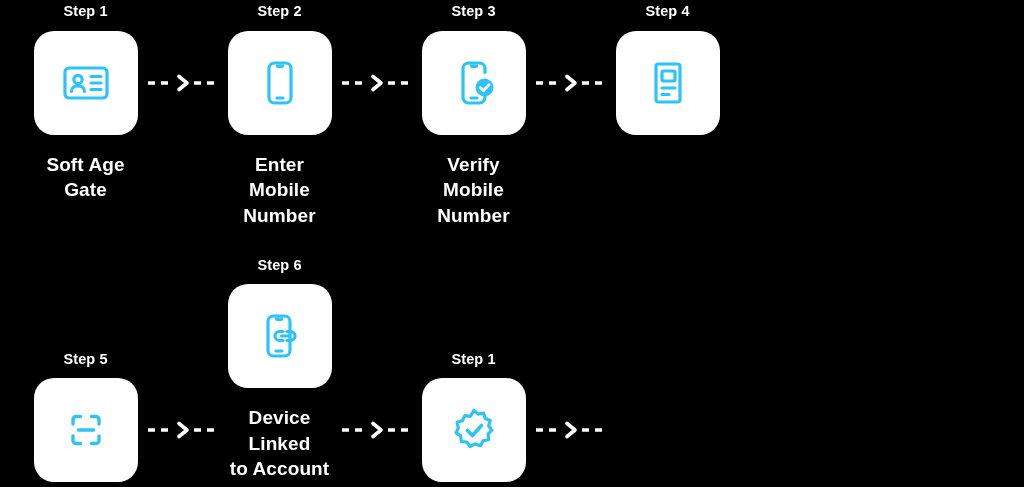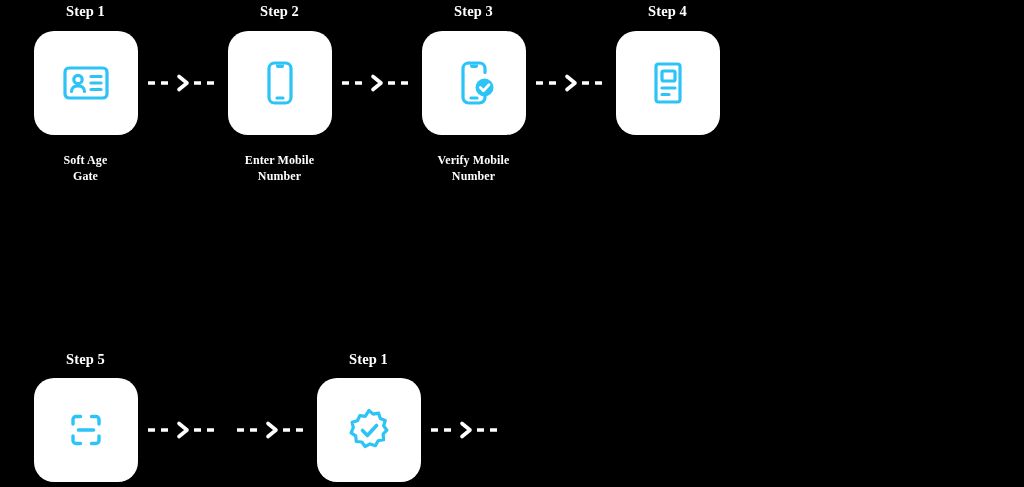--- a/index.html
+++ b/index.html
@@ -14,21 +14,20 @@
     overflow: hidden;
     font-family: "Liberation Sans", sans-serif;
     position: relative;
   }
   .flow {
     position: absolute;
     left: 0;
     top: 0;
     width: 1024px;
     height: 393px;
-    font-family: Liberation Serif, serif;
   }
   .row {
     position: absolute;
     left: 0;
     width: 760px;
     height: 230px;
     display: flex;
     flex-direction: row;
     align-items: flex-start;
   }
@@ -62,21 +61,21 @@
     display: flex;
     align-items: center;
     justify-content: center;
     box-sizing: border-box;
   }
   .card svg { display: block; }
 
   .step-title {
     margin-top: 17px;
     color: #ffffff;
-    font-size: 12px;
+    font-size: 19px;
     font-weight: bold;
     line-height: 1.35;
     text-align: center;
     white-space: pre-line;
     letter-spacing: 0.1px;
   }
 
   .connector {
     flex: 0 0 89px;
     width: 89px;
@@ -204,20 +203,37 @@
     </div>
 
     <div class="connector">
       <svg width="74" height="20" viewBox="0 0 74 20" fill="none">
         <line x1="2" y1="10" x2="26" y2="10" stroke="#ffffff" stroke-width="3.4" stroke-dasharray="7 6"></line>
         <path d="M33 3.5L41 10L33 16.5" stroke="#ffffff" stroke-width="3.6" stroke-linecap="round" stroke-linejoin="round"></path>
         <line x1="48" y1="10" x2="72" y2="10" stroke="#ffffff" stroke-width="3.4" stroke-dasharray="7 6"></line>
       </svg>
     </div>
 
+    <div class="step">
+      <div class="step-label">Step 6</div>
+      <div class="card">
+        <span>
+          <svg width="54" height="54" viewBox="0 0 54 54" fill="none">
+            <rect x="15" y="7" width="22" height="40" rx="5.5" stroke="#2CC4F7" stroke-width="3.2"></rect>
+            <path d="M22 8.5h8v1.6a2 2 0 0 1-2 2h-4a2 2 0 0 1-2-2V8.5z" fill="#2CC4F7"></path>
+            <line x1="23" y1="42" x2="29" y2="42" stroke="#2CC4F7" stroke-width="3.2" stroke-linecap="round"></line>
+            <path d="M30 31.5h-3.5a4.5 4.5 0 0 1 0-9H30" stroke="#2CC4F7" stroke-width="3.2" stroke-linecap="round"></path>
+            <path d="M34 22.5h3.5a4.5 4.5 0 0 1 0 9H34" stroke="#2CC4F7" stroke-width="3.2" stroke-linecap="round"></path>
+            <line x1="28.5" y1="27" x2="35.5" y2="27" stroke="#2CC4F7" stroke-width="3.2" stroke-linecap="round"></line>
+          </svg>
+        </span>
+      </div>
+      <div class="step-title">Device Linked
+to Account</div>
+    </div>
 
     <div class="connector">
       <svg width="74" height="20" viewBox="0 0 74 20" fill="none">
         <line x1="2" y1="10" x2="26" y2="10" stroke="#ffffff" stroke-width="3.4" stroke-dasharray="7 6"></line>
         <path d="M33 3.5L41 10L33 16.5" stroke="#ffffff" stroke-width="3.6" stroke-linecap="round" stroke-linejoin="round"></path>
         <line x1="48" y1="10" x2="72" y2="10" stroke="#ffffff" stroke-width="3.4" stroke-dasharray="7 6"></line>
       </svg>
     </div>
 
     <div class="step">

